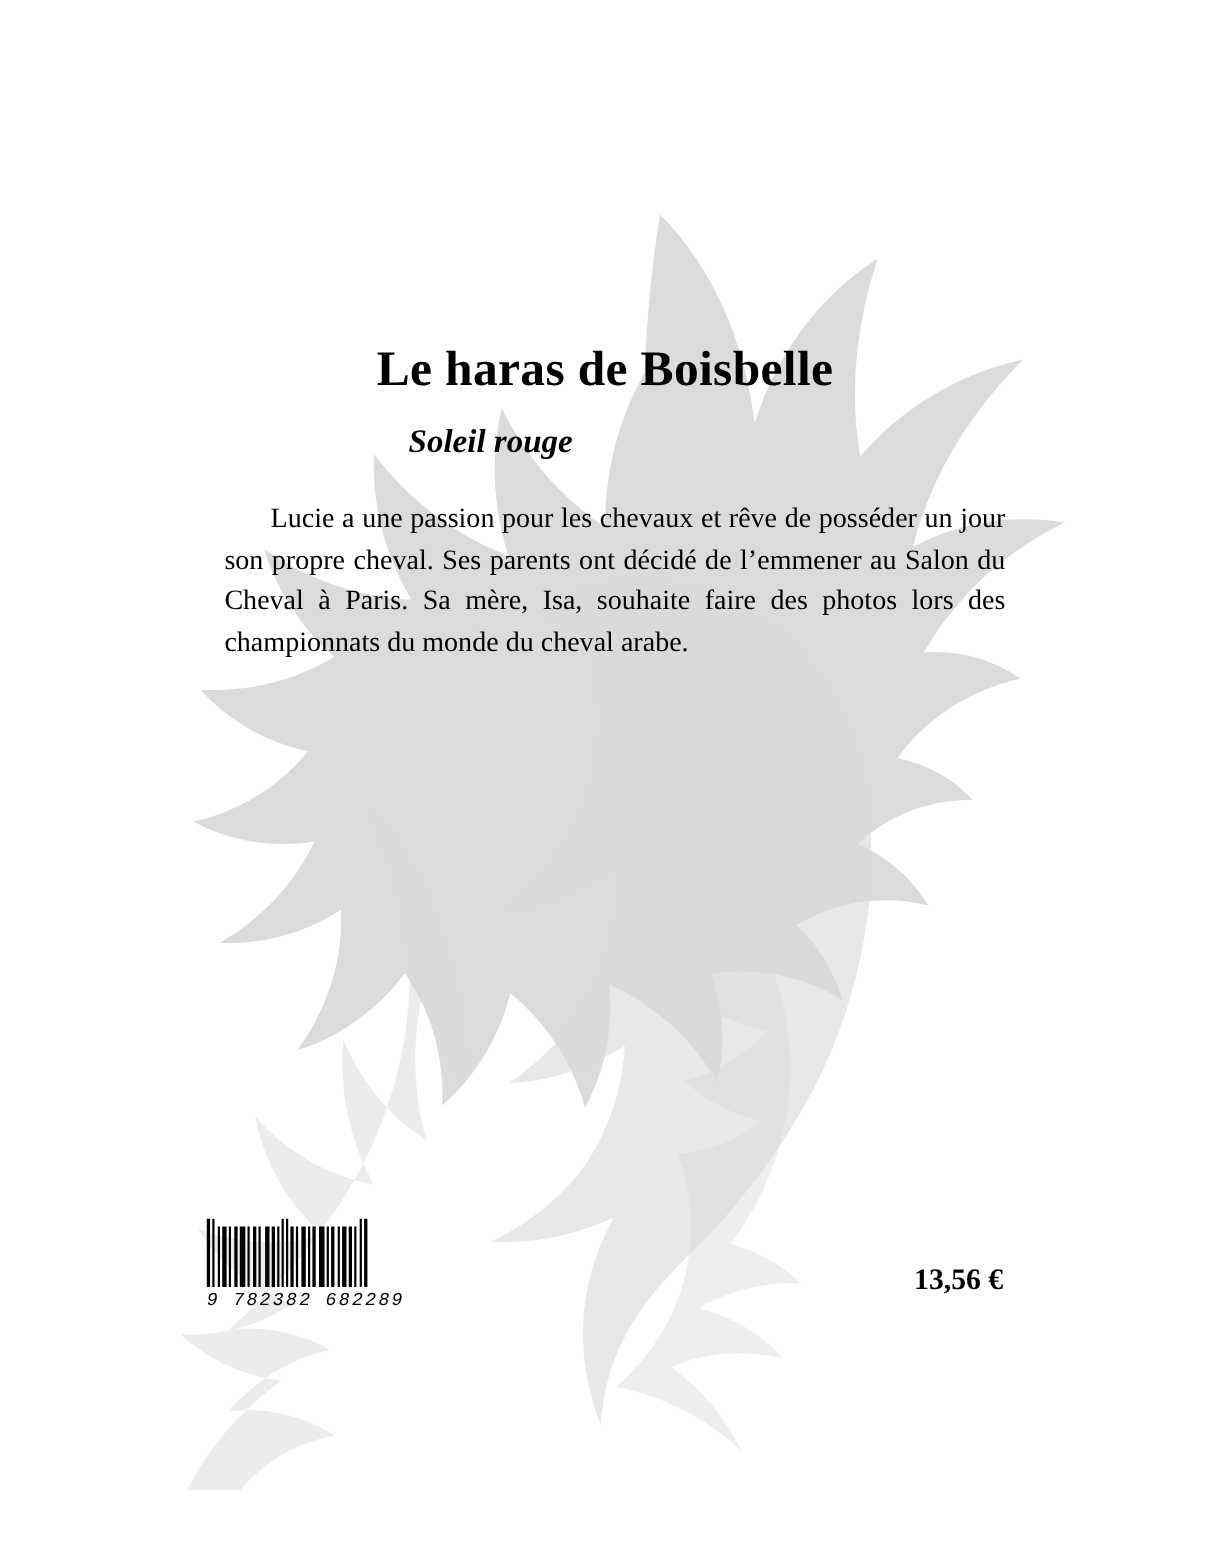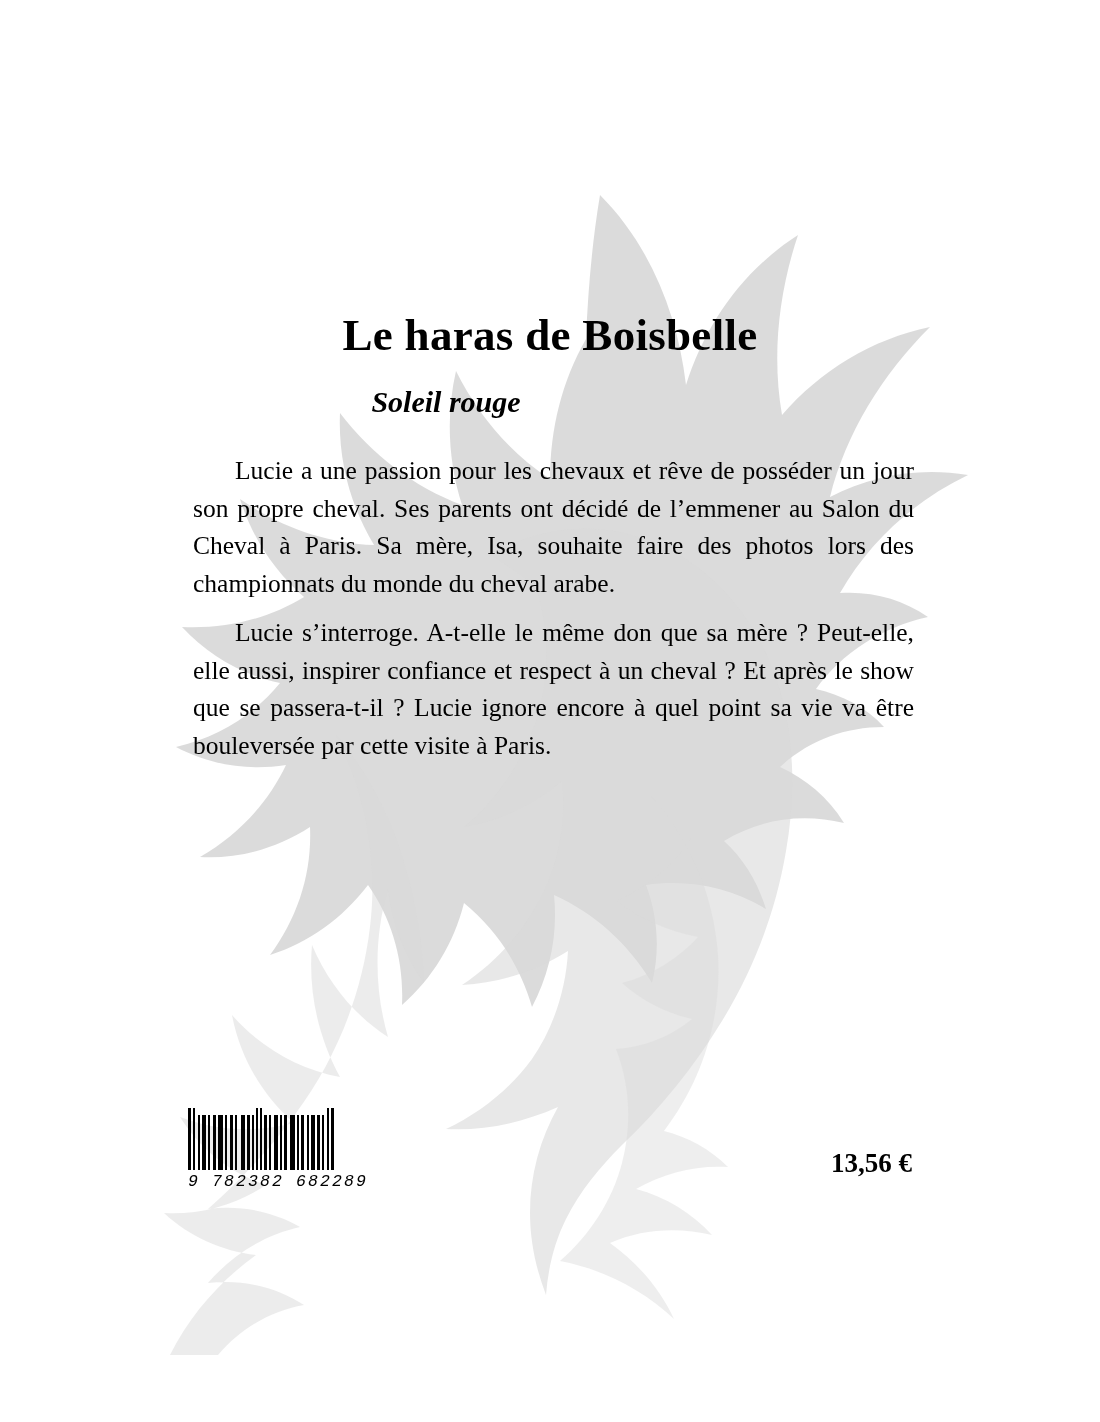--- a/index.html
+++ b/index.html
@@ -75,21 +75,21 @@
     position: absolute;
     top: 452px;
     left: 188px;
     width: 726px;
     font-size: 25.5px;
     line-height: 37.5px;
     text-align: justify;
     text-justify: inter-word;
   }
   .blurb p {
-    margin: 0 0 12px 5px;
+    margin: 0 0 12px 16px;
     text-indent: 42px;
   }
   .blurb p:last-child { margin-bottom: 0; }
 
   
   .barcode-block {
     position: absolute;
     left: 188px;
     top: 1108px;
     width: 172px;
@@ -143,21 +143,20 @@
       </g>
     </svg>
   </div>
 
   <div class="content">
     <h1 class="title">Le haras de Boisbelle</h1>
     <h2 class="subtitle">Soleil rouge</h2>
 
     <div class="blurb">
       <p>Lucie a une passion pour les chevaux et rêve de posséder un jour son propre cheval. Ses parents ont décidé de l’emmener au Salon du Cheval à Paris. Sa mère, Isa, souhaite faire des photos lors des championnats du monde du cheval arabe.</p>
-      <p>Lucie s’interroge. A-t-elle le même don que sa mère ? Peut-elle, elle aussi, inspirer confiance et respect à un cheval ? Et après le show que se passera-t-il ? Lucie ignore encore à quel point sa vie va être bouleversée par cette visite à Paris.</p>
     </div>
 
     <div class="barcode-block">
       <div class="barcode-bars">
         <i class="gd" style="width:3px"></i>
           <i class="w" style="width:2px"></i>
           <i class="gd" style="width:2px"></i>
         <i class="w" style="width:3px"></i>
         <i class="sh" style="width:2px"></i>
           <i class="w" style="width:2px"></i>

